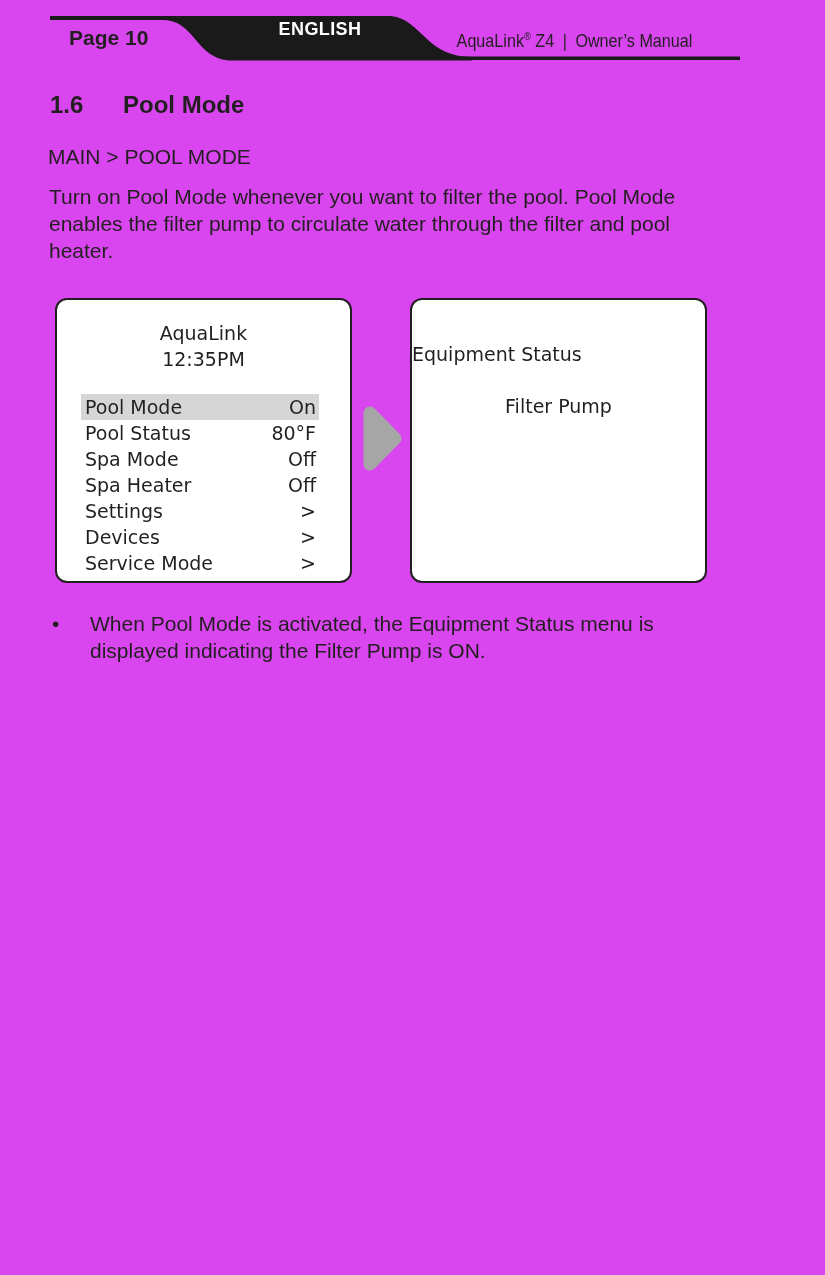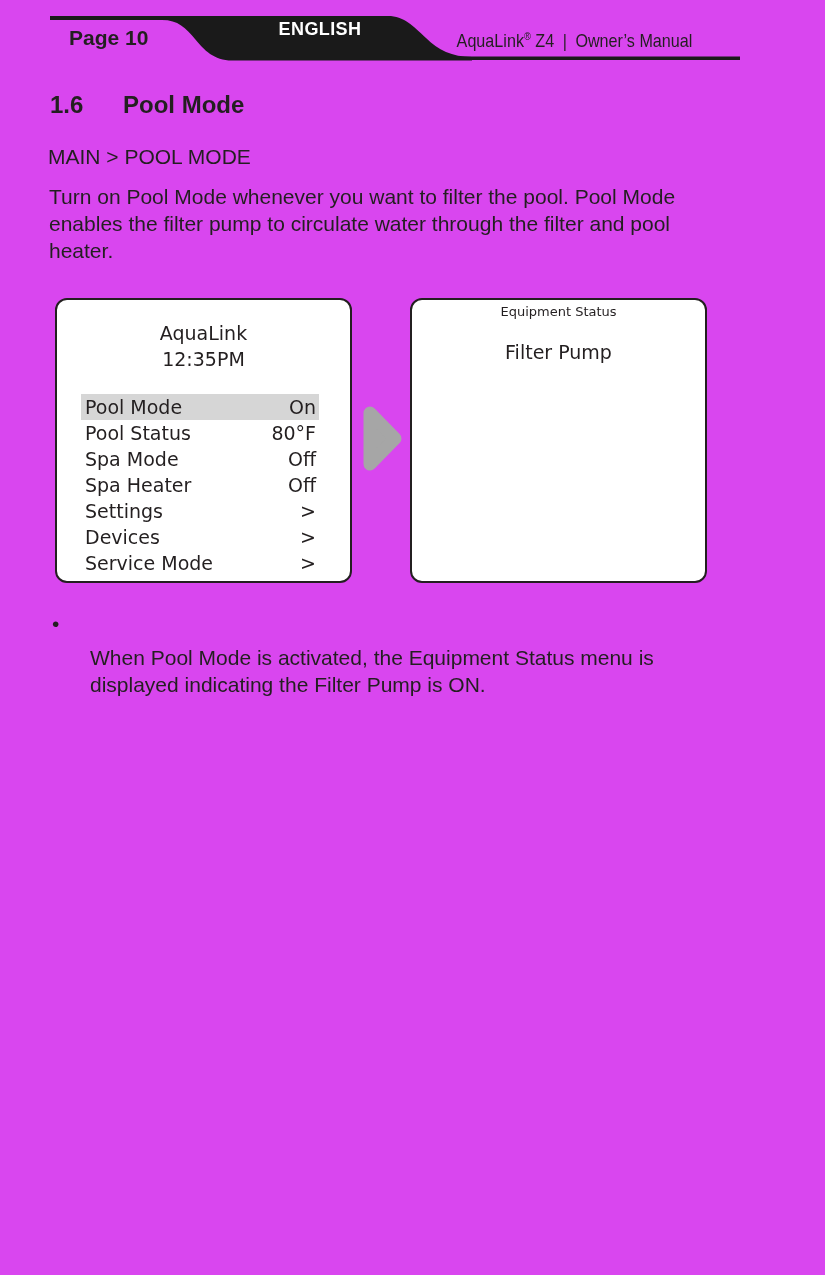--- a/index.html
+++ b/index.html
@@ -53,30 +53,30 @@
   }
   .screen.main   { left:55px; }
   .screen.status { left:410px; }
   .screen-header { margin-top:20px; text-align:center; font-size:19px; line-height:26px; }
   .menu-list { position:absolute; left:24px; top:94px; width:238px; }
   .menu-row {
     display:flex; justify-content:space-between; align-items:center;
     height:26px; font-size:19px; padding:0 3px 0 4px; box-sizing:border-box;
   }
   .menu-row.highlighted { background:var(--highlight,#d6d6d6); }
-  .status-title { text-align:center; font-size:13px; line-height:24px; }
-  .status-item  { margin-top:16px; text-align:center; font-size:19px; line-height:24px; }
+  .status-title { margin-top:42px; font-size:19px; line-height:24px; }
+  .status-item  { margin-top:28px; text-align:center; font-size:19px; line-height:24px; }
   .arrow-svg { position:absolute; left:362px; top:403px; }
   
   .note-bullet {
     position:absolute; left:52px; top:610px;
     font-size:21px; line-height:27px;
   }
   .note-text {
-    position:absolute; left:90px; top:644px; width:655px;
+    position:absolute; left:90px; top:610px; width:655px;
     font-size:21px; line-height:27px; white-space:pre-line;
   }
 </style>
 </head>
 <body>
 
 <div class="page">
 
   <svg class="header-svg" width="825" height="66" viewBox="0 0 825 66">
     <rect x="430" y="56.5" width="310" height="3.5" style="fill:var(--tab-bg,#1a1a1a)"></rect>

